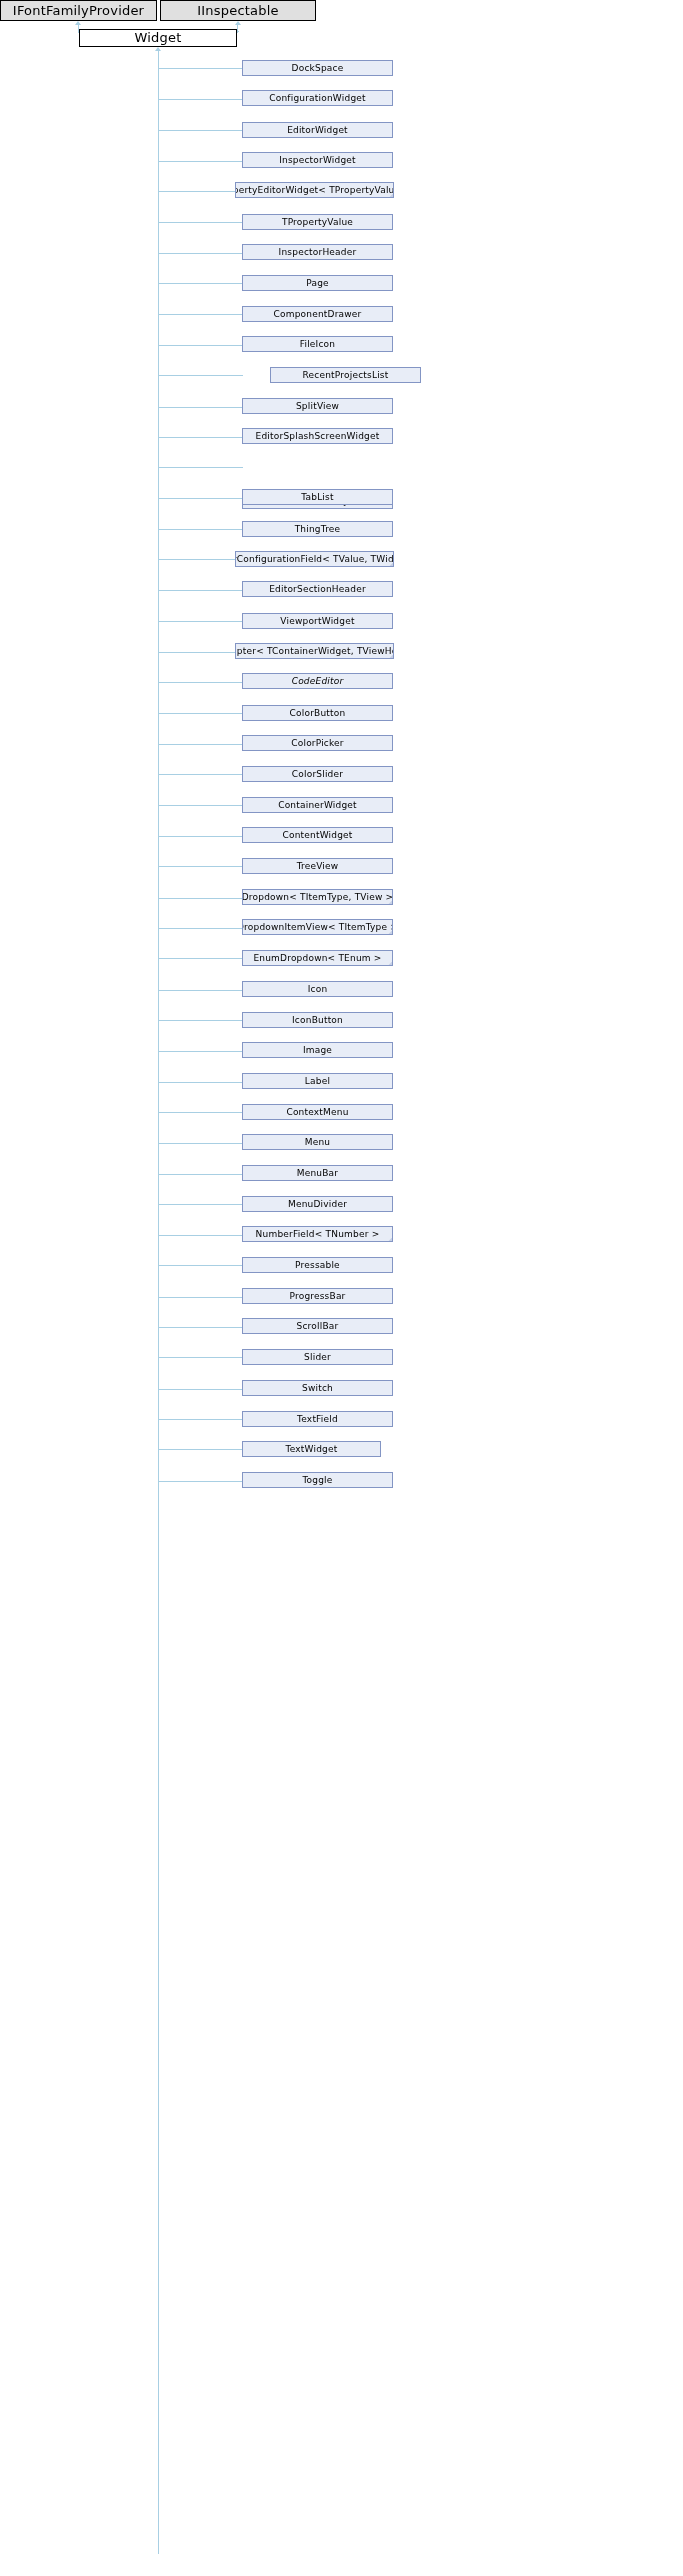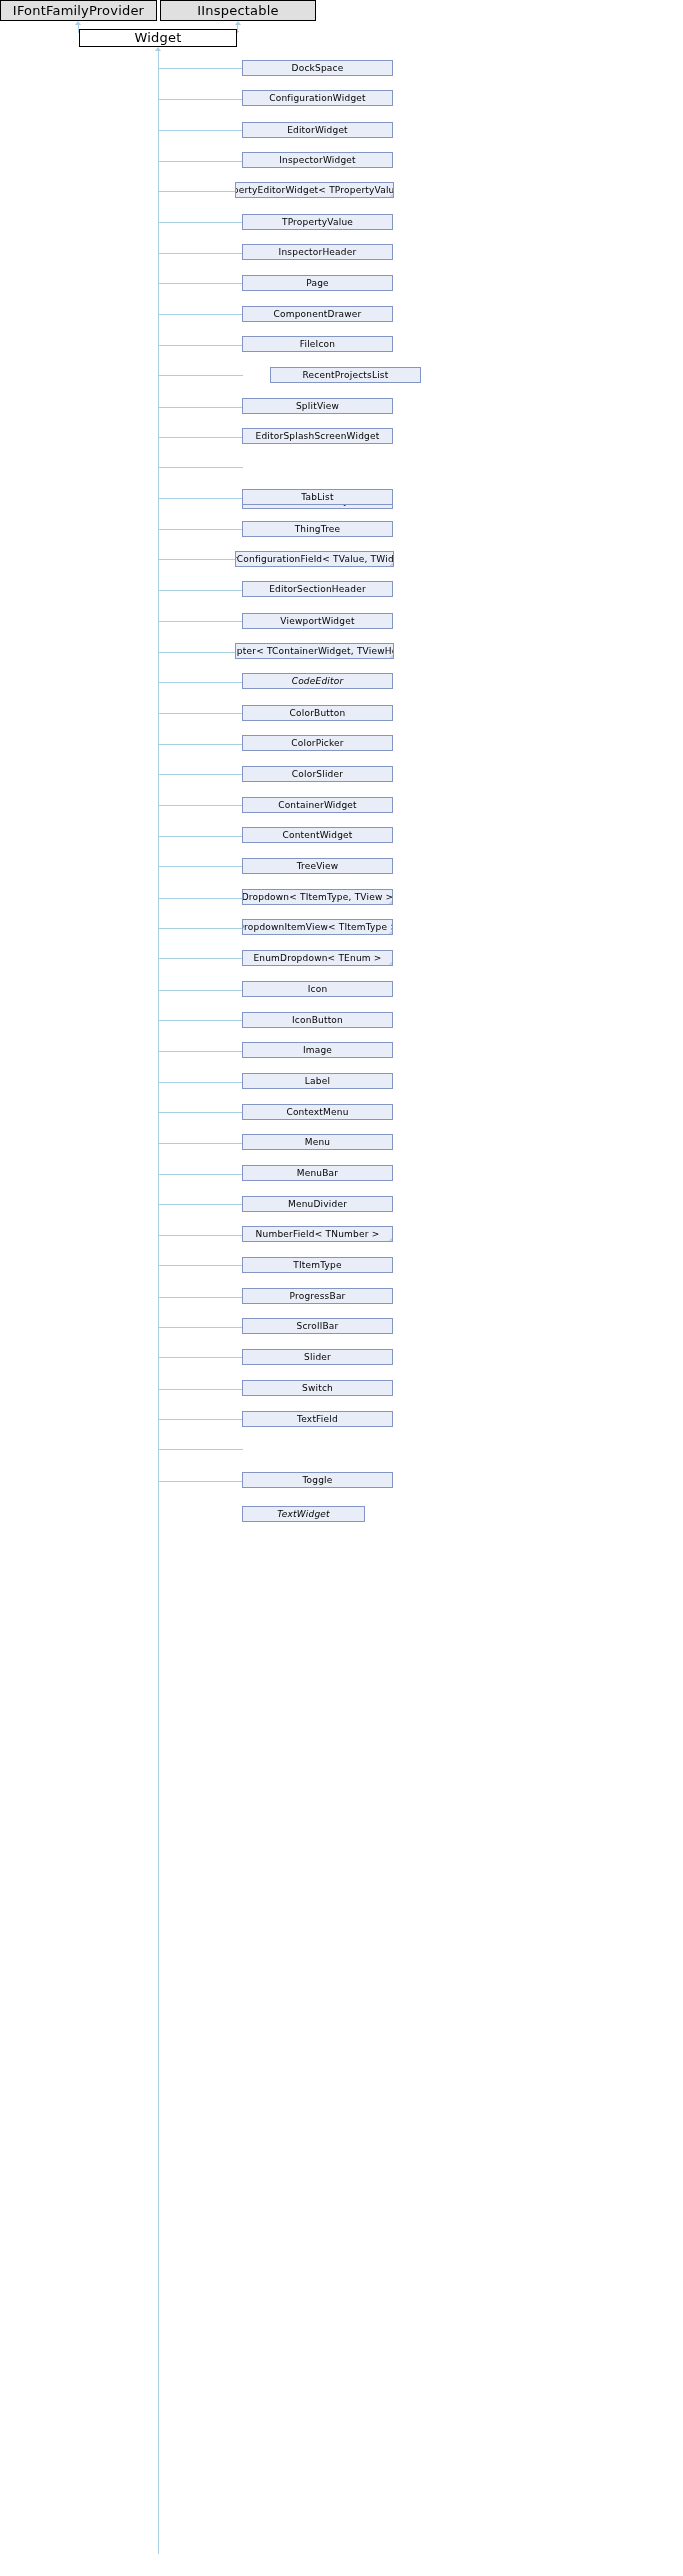--- a/index.html
+++ b/index.html
@@ -261,21 +261,21 @@
       <div class="edge h" style="left: 158px; top: 1204px; width: 85px;"></div>
       <div class="node derived" style="left: 242px; top: 1196px; width: 151px;">
         <span>MenuDivider</span>
       </div>
       <div class="edge h" style="left: 158px; top: 1235px; width: 85px;"></div>
       <div class="node derived tpl" style="left: 242px; top: 1226px; width: 151px;">
         <span>NumberField&lt; TNumber &gt;</span>
       </div>
       <div class="edge h" style="left: 158px; top: 1265px; width: 85px;"></div>
       <div class="node derived" style="left: 242px; top: 1257px; width: 151px;">
-        <span>TItemType</span>
+        <span>Pressable</span>
       </div>
       <div class="edge h" style="left: 158px; top: 1297px; width: 85px;"></div>
       <div class="node derived" style="left: 242px; top: 1288px; width: 151px;">
         <span>ProgressBar</span>
       </div>
       <div class="edge h" style="left: 158px; top: 1327px; width: 85px;"></div>
       <div class="node derived" style="left: 242px; top: 1318px; width: 151px;">
         <span>ScrollBar</span>
       </div>
       <div class="edge h" style="left: 158px; top: 1357px; width: 85px;"></div>
@@ -284,21 +284,21 @@
       </div>
       <div class="edge h" style="left: 158px; top: 1389px; width: 85px;"></div>
       <div class="node derived" style="left: 242px; top: 1380px; width: 151px;">
         <span>Switch</span>
       </div>
       <div class="edge h" style="left: 158px; top: 1419px; width: 85px;"></div>
       <div class="node derived" style="left: 242px; top: 1411px; width: 151px;">
         <span>TextField</span>
       </div>
       <div class="edge h" style="left: 158px; top: 1449px; width: 85px;"></div>
-      <div class="node derived" style="left: 242px; top: 1506px; width: 123px; font-style: italic;">
+      <div class="node derived" style="left: 242px; top: 1441px; width: 139px;">
         <span>TextWidget</span>
       </div>
       <div class="edge h" style="left: 158px; top: 1481px; width: 85px;"></div>
       <div class="node derived" style="left: 242px; top: 1472px; width: 151px;">
         <span>Toggle</span>
       </div>
     </div>
 
 </div>
 

